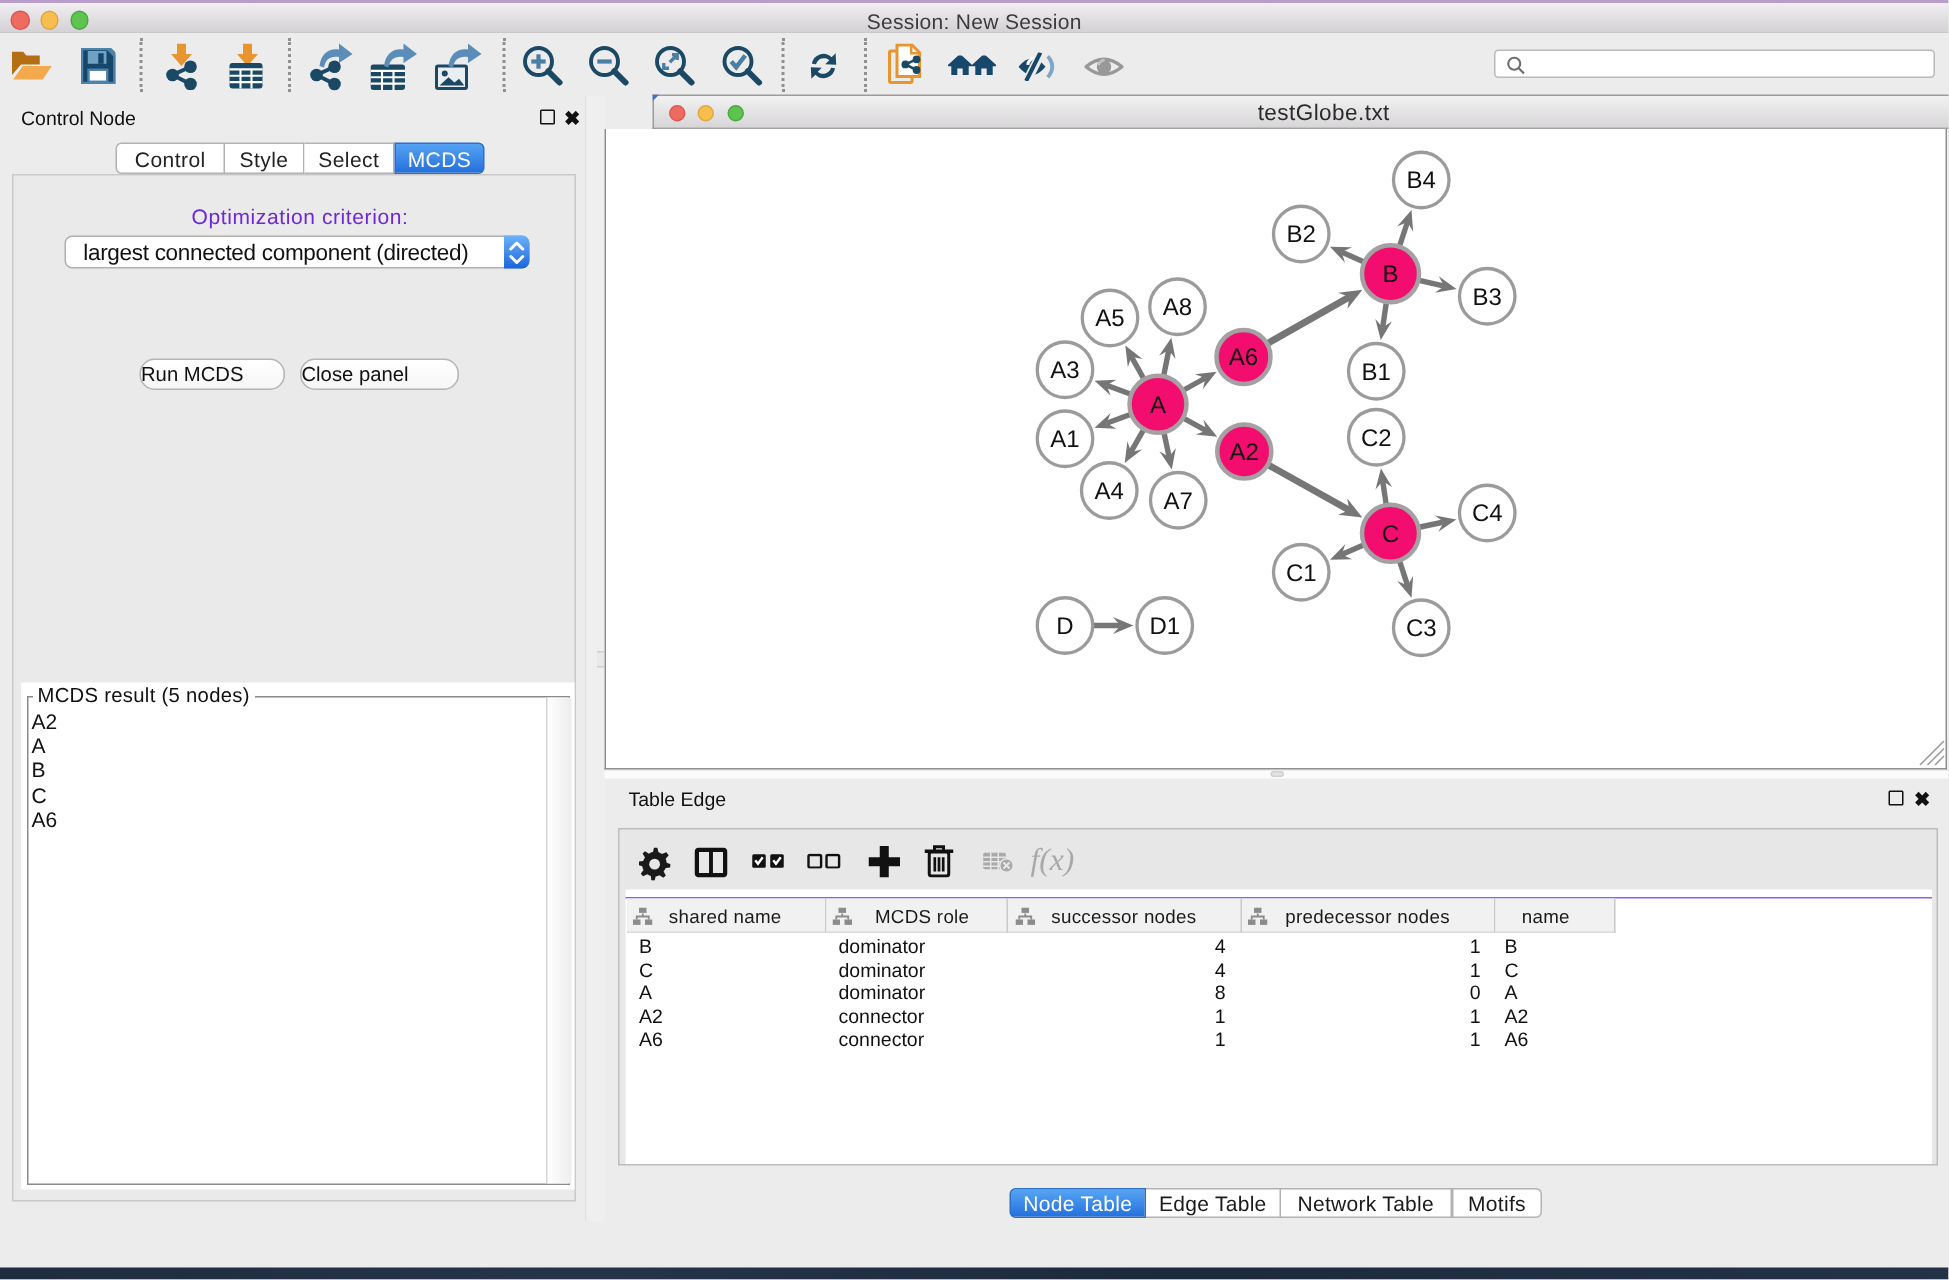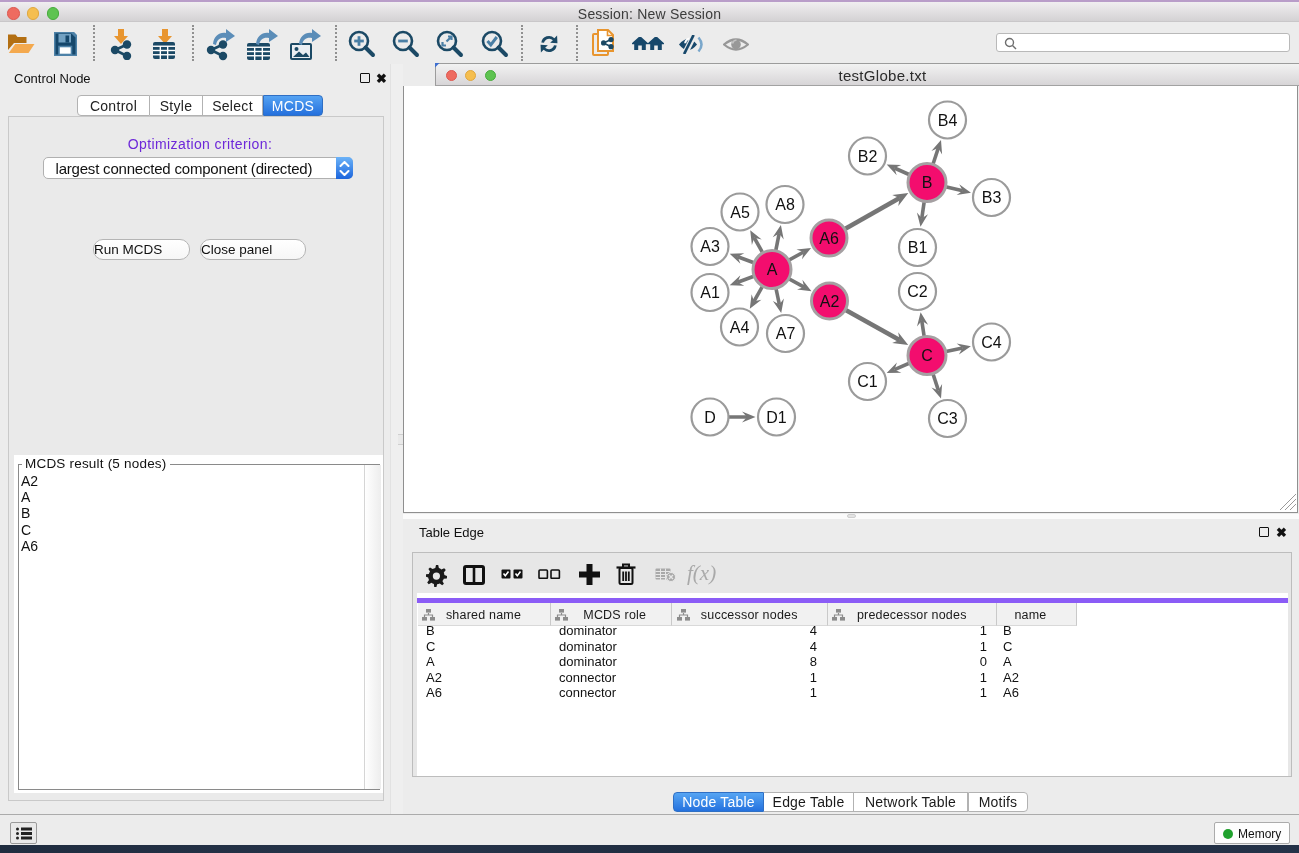--- a/index.html
+++ b/index.html
@@ -52,21 +52,21 @@
   background:linear-gradient(#f2f2f2,#d7d5d7); border:1px solid #9c9c9c; border-bottom:1px solid #a2a2a2;margin-left:32px; }
 .ntl { width:11px; height:11px; border-radius:50%; top:5.5px; }
 #net-title-text { left:0; right:0; top:3px; text-align:center; font-size:15px; letter-spacing:0.3px; color:#2b2b2b; }
 #net-canvas { left:0; top:23px; width:895px; height:427px; background:#ffffff;
   border:1px solid #8f8f8f; border-top:none; }
 
 
 #tp-title { left:419px; top:525px; font-size:13px; color:#111; }
 #tp-box { left:412px; top:552px; width:880px; height:225px; border:1px solid #bdbdbd; background:#e7e7e7; }
 #tp-table { position:absolute; left:4px; top:40px; width:871px; height:183px; background:#ffffff; }
-#tp-header { position:absolute; left:0px; top:5px; width:871px; height:15px; border-top:5px solid #8b5cf6; }
+#tp-header { position:absolute; left:0px; top:5px; width:871px; height:15px; border-top:1px solid #8b5cf6; }
 .hcell { position:absolute; top:0; height:23px; background:#f1f1f1; border-right:1px solid #c9c9c9; border-bottom:1px solid #d9d9d9; }
 .hcell span { position:absolute; top:4.5px; width:100%; text-align:center; font-size:12.5px; letter-spacing:0.2px; color:#1a1a1a; }
 .hicon { position:absolute; left:4.5px; top:6px; }
 .trow { position:absolute; font-size:13px; color:#111; height:16px; }
 .tnum { position:absolute; text-align:right; }
 
 
 .btab { top:792px; height:20px; background:#ffffff; border:1px solid #b2b2b2; font-size:14px;
   letter-spacing:0.2px; color:#1a1a1a; text-align:center; line-height:19px; }
 #btab-node { background:linear-gradient(#56a5f3,#2471de); color:#fff; border-color:#2f6fc4; }
@@ -488,31 +488,15 @@
 <div class="trow tnum" style="left:430px;width:140px;top:92.0px;">1</div>
 <div class="trow" style="left:586px;top:92.0px;">A6</div>
     </div>
   </div>
 
   <div class="btab abs" id="btab-node" style="left:673px; width:91px; border-radius:4px 0 0 4px;">Node Table</div>
   <div class="btab abs" style="left:764px; width:90px; border-left:none;">Edge Table</div>
   <div class="btab abs" style="left:854px; width:114px; border-left:none;">Network Table</div>
   <div class="btab abs" style="left:968px; width:60px; border-radius:0 4px 4px 0;">Motifs</div>
 
-  <div id="statusbar" class="abs">
-    <div id="list-btn" class="abs">
-        <svg style="position:absolute;left:5px;top:4px" width="16" height="13" viewBox="0 0 16 13">
-          <circle cx="1.5" cy="2" r="1.5" fill="#222"></circle>
-          <rect x="5" y="0.5" width="11" height="3" fill="#222"></rect>
-          <circle cx="1.5" cy="6.5" r="1.5" fill="#222"></circle>
-          <rect x="5" y="5.0" width="11" height="3" fill="#222"></rect>
-          <circle cx="1.5" cy="11" r="1.5" fill="#222"></circle>
-          <rect x="5" y="9.5" width="11" height="3" fill="#222"></rect>
-        </svg>
-      </div>
-    <div id="mem-btn" class="abs">
-        <div id="mem-dot"></div>
-        <div id="mem-text">Memory</div>
-      </div>
-  </div>
   <div id="deskstrip" class="abs"></div>
 
 </div>
 
 </body></html>

